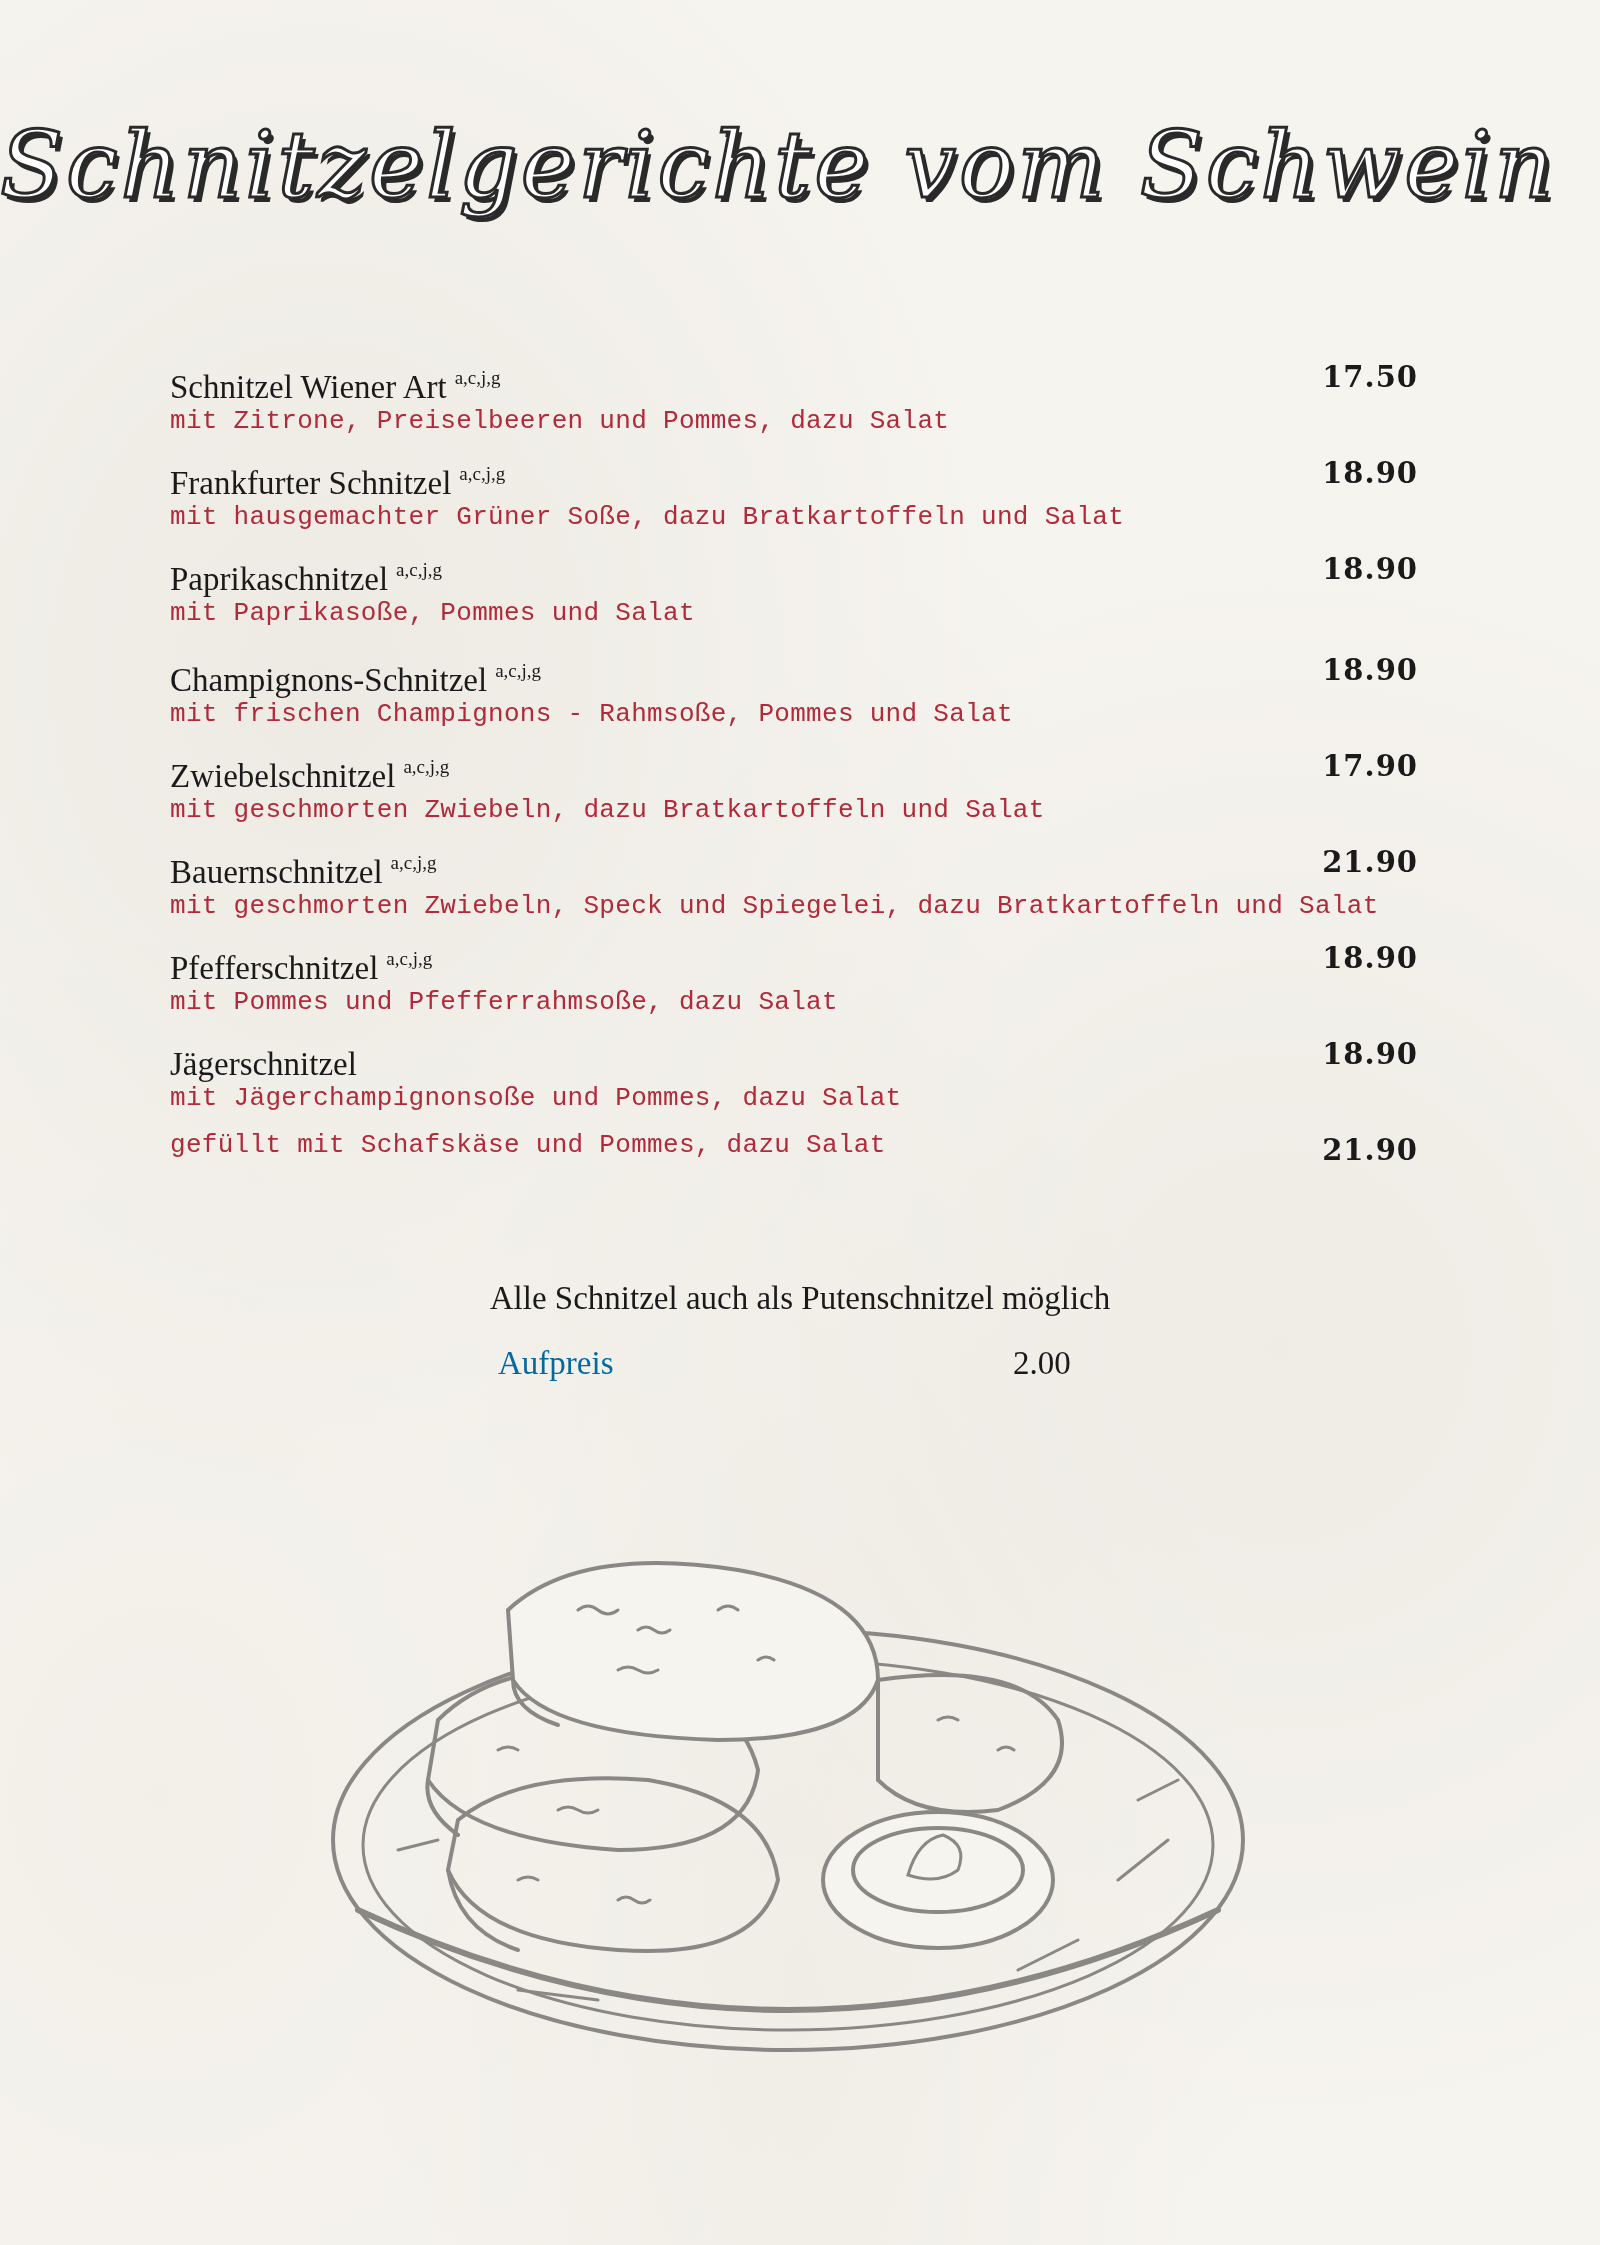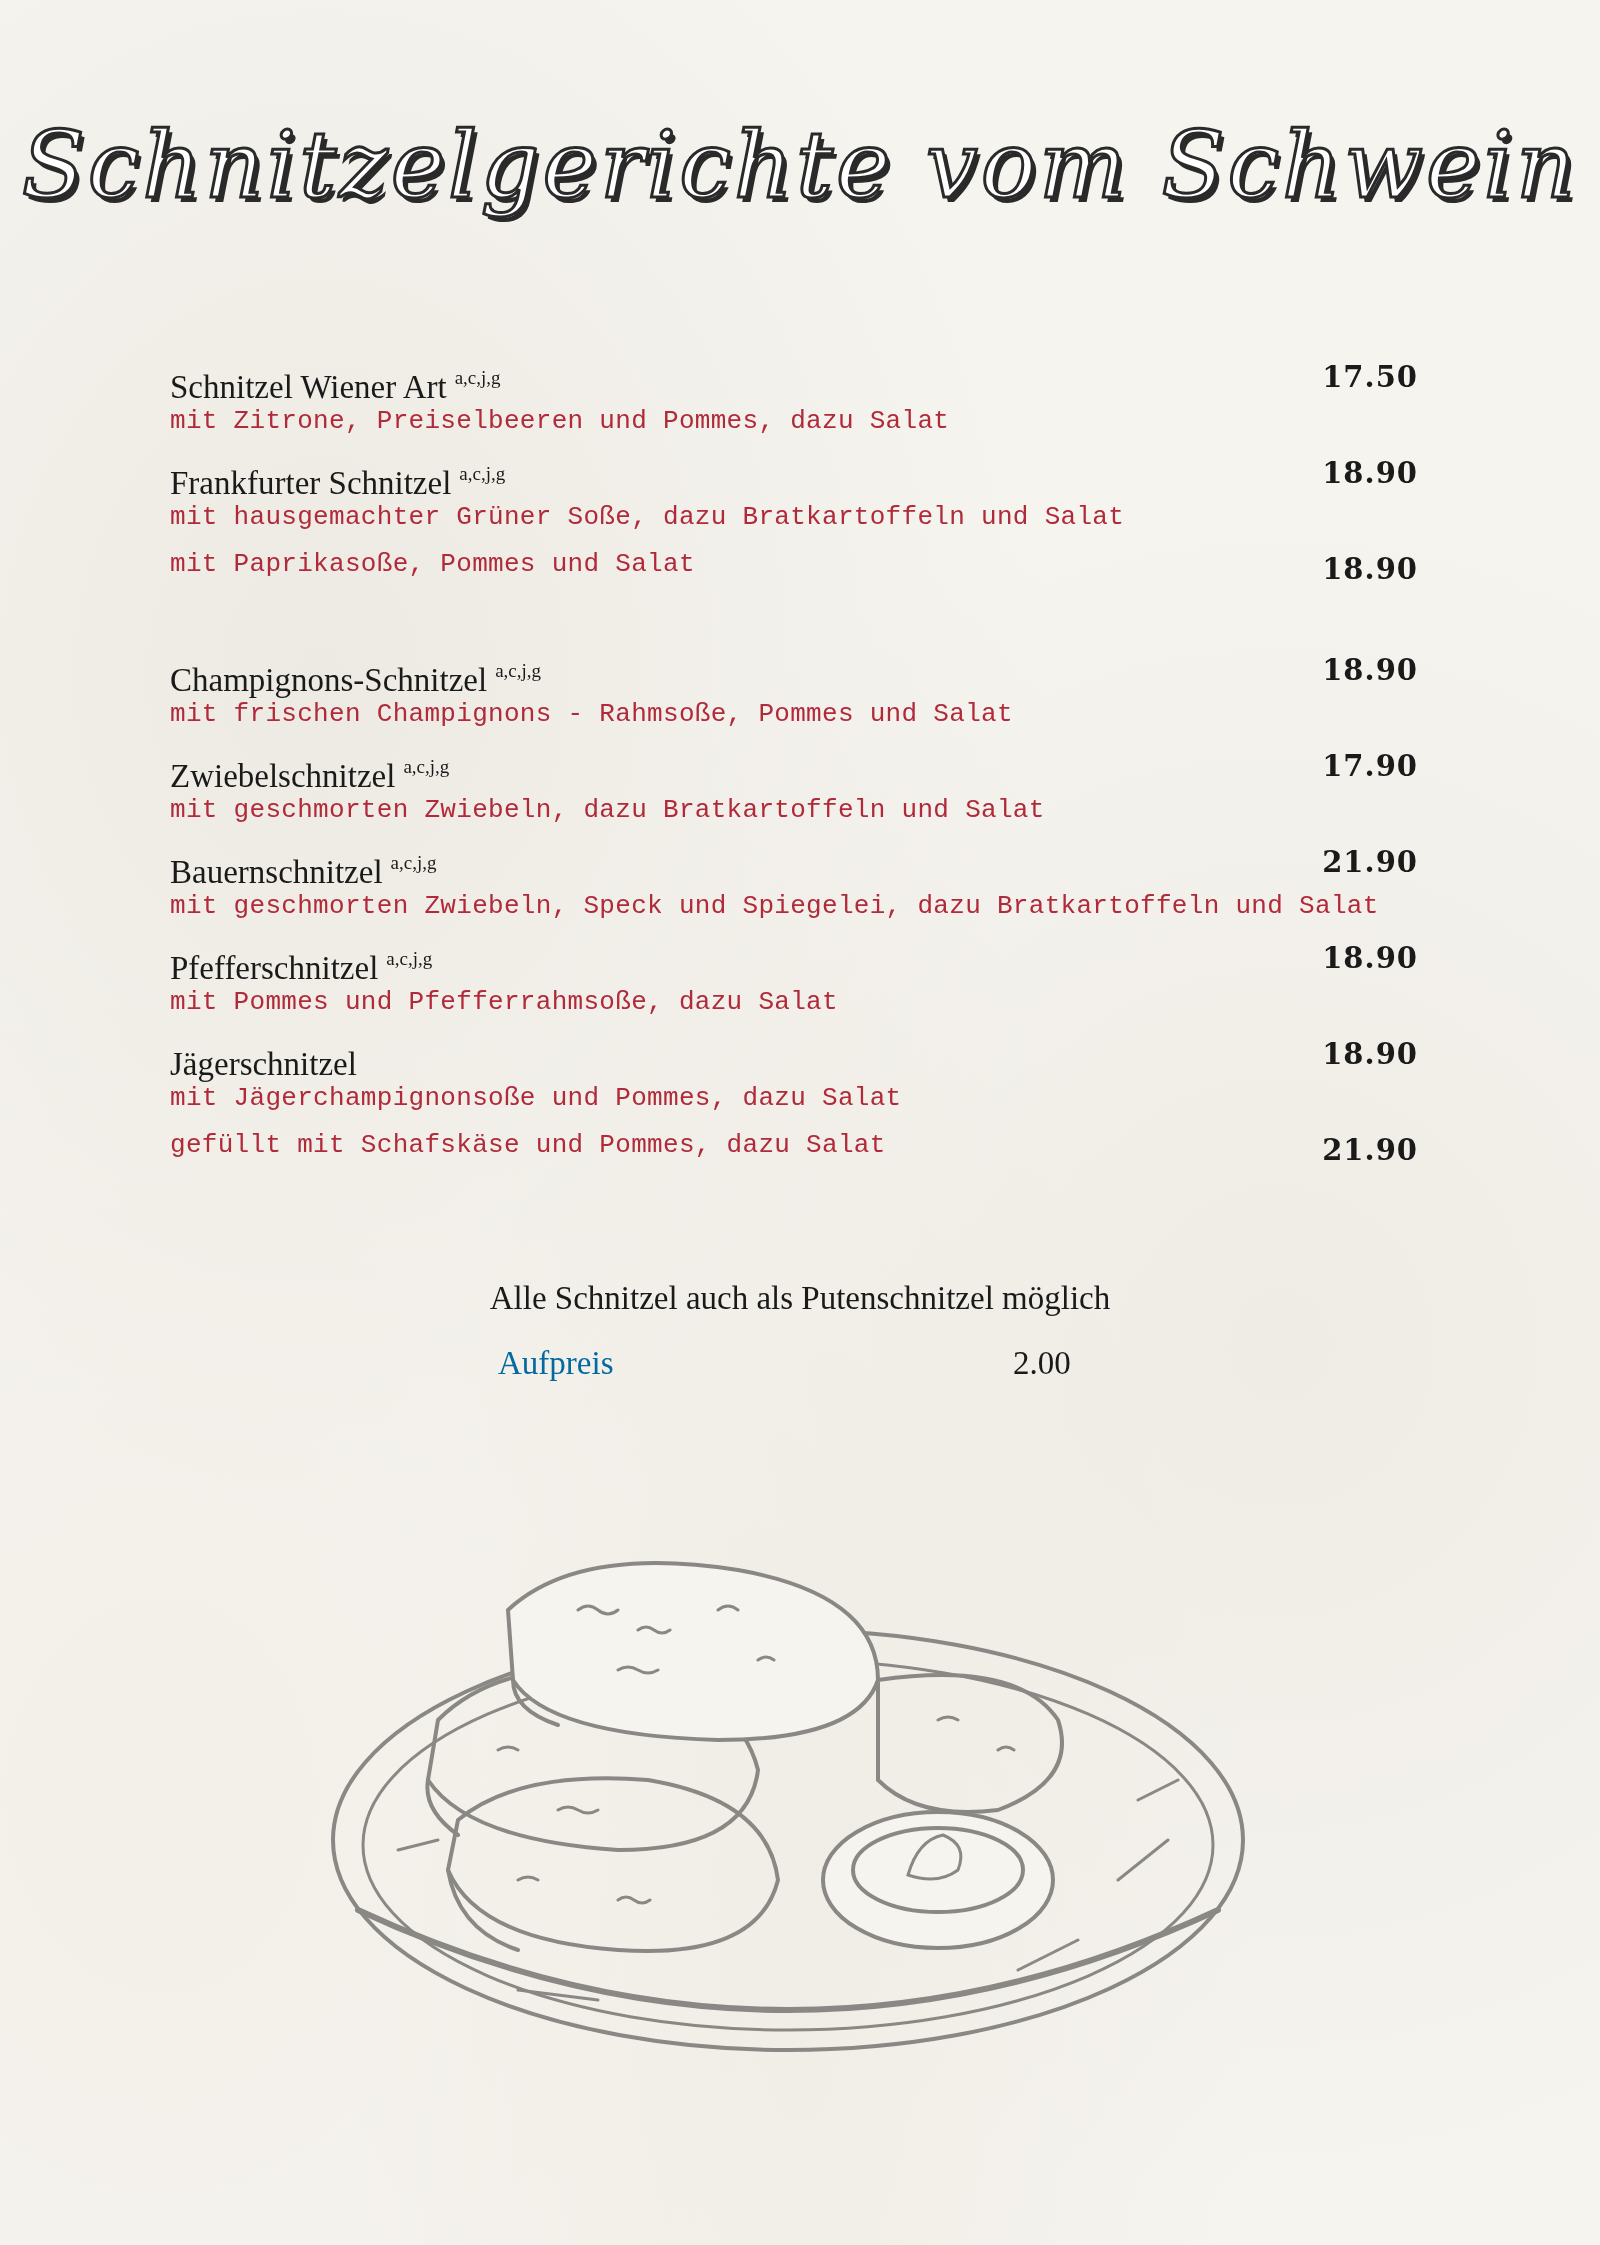--- a/index.html
+++ b/index.html
@@ -9,21 +9,21 @@
       background-image:
         radial-gradient(ellipse at 20% 30%, rgba(230,226,218,0.55) 0%, rgba(246,244,239,0) 40%),
         radial-gradient(ellipse at 80% 60%, rgba(232,228,220,0.5) 0%, rgba(246,244,239,0) 45%),
         radial-gradient(ellipse at 50% 90%, rgba(236,232,224,0.5) 0%, rgba(246,244,239,0) 40%),
         radial-gradient(ellipse at 10% 80%, rgba(238,234,226,0.45) 0%, rgba(246,244,239,0) 35%);
       position: relative;
       font-family: "Liberation Serif", "DejaVu Serif", serif;
     }
     .title {
       position: absolute; left: 0; right: 0; top: 112px;
-      text-align: center;
+      text-align: left;
       font-family: "DejaVu Serif", serif;
       font-style: italic;
       font-size: 92px;
       letter-spacing: 3px;
       color: #fff;
       -webkit-text-stroke: 3px #2a2a2a;
       text-shadow: 4px 5px 0 #2a2a2a;
     }
     .menu { position: absolute; left: 170px; width: 1248px; top: 358px; }
     .item { position: relative; height: 96px; }
@@ -55,20 +55,21 @@
     <div class="item-name"><span>Schnitzel Wiener Art</span><span class="allergens">a,c,j,g</span></div>
     <div class="item-desc">mit Zitrone, Preiselbeeren und Pommes, dazu Salat</div>
     <div class="price">17.50</div>
   </div>
   <div class="item">
     <div class="item-name"><span>Frankfurter Schnitzel</span><span class="allergens">a,c,j,g</span></div>
     <div class="item-desc">mit hausgemachter Grüner Soße, dazu Bratkartoffeln und Salat</div>
     <div class="price">18.90</div>
   </div>
   <div class="item" style="height:101px">
+    <div class="item-name"><span>Paprikaschnitzel</span><span class="allergens">a,c,j,g</span></div>
     <div class="item-desc">mit Paprikasoße, Pommes und Salat</div>
     <div class="price">18.90</div>
   </div>
   <div class="item">
     <div class="item-name"><span>Champignons-Schnitzel</span><span class="allergens">a,c,j,g</span></div>
     <div class="item-desc">mit frischen Champignons - Rahmsoße, Pommes und Salat</div>
     <div class="price">18.90</div>
   </div>
   <div class="item">
     <div class="item-name"><span>Zwiebelschnitzel</span><span class="allergens">a,c,j,g</span></div>

